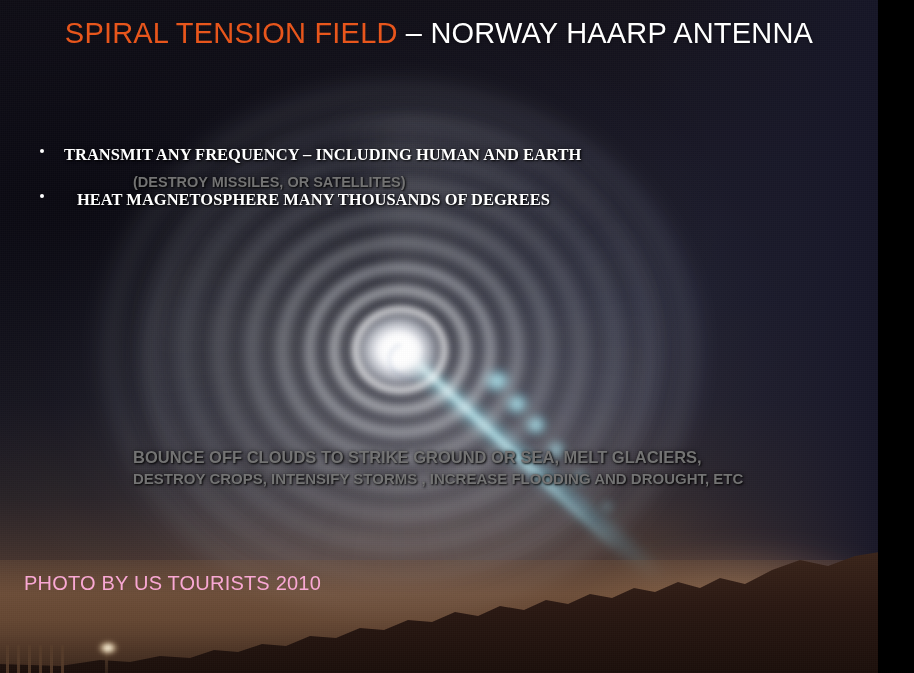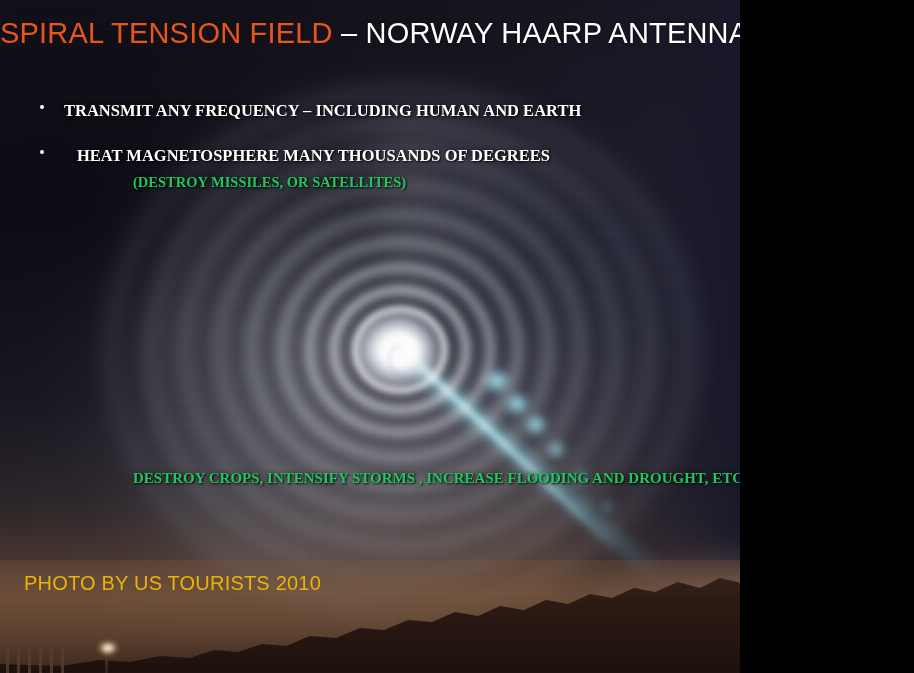--- a/index.html
+++ b/index.html
@@ -2,21 +2,21 @@
 <html><head>
 <meta charset="utf-8">
 <style>
   html, body {
     margin: 0;
     padding: 0;
     background: #000;
   }
   #slide {
     position: relative;
-    width: 740px;
+    width: 878px;
     height: 673px;
     overflow: hidden;
     background: #15131c;
     font-family: "Liberation Sans", sans-serif;
     -webkit-font-smoothing: antialiased;
   }
 
   
   .layer { position: absolute; inset: 0; pointer-events: none; }
 
@@ -238,37 +238,38 @@
   .bullet-row {
     position: absolute;
     display: flex;
     align-items: center;
     z-index: 20;
     font-family: "Liberation Serif", serif;
     font-weight: bold;
     color: #ffffff;
     text-shadow: 1px 1px 2px rgba(0,0,0,0.85), 0 0 4px rgba(0,0,0,0.55);
     white-space: nowrap;
+    margin-top: 44px;
   }
   .dot {
     display: inline-block;
     width: 4px; height: 4px;
     border-radius: 50%;
     background: #ffffff;
     margin-right: 14px;
     position: relative;
     top: -4px;
     flex: 0 0 auto;
   }
   .sub-line {
     position: absolute;
     z-index: 20;
-    font-family: Liberation Serif, serif;
+    font-family: Liberation Sans, sans-serif;
     font-weight: bold;
-    color: #22c55e;
+    color: #737373;
     text-shadow: 1px 1px 2px rgba(0,0,0,0.85), 0 0 4px rgba(0,0,0,0.55);
     white-space: nowrap;
   }
 
   #b1 { left: 40px; top: 101px; font-size: 16.5px; }
   #b1 .txt { padding-left: 6px; }
   #b2 { left: 40px; top: 146px; font-size: 16.5px; gap: 19px; }
   #b2sub { left: 133px; top: 174px; font-size: 14.5px; }
 
   #b3 { left: 40px; top: 425px; font-size: 16.5px; }
@@ -277,21 +278,21 @@
   #b3l3 { left: 133px; top: 470px; font-size: 15px; }
 
   #b4 { left: 40px; top: 510px; font-size: 16.5px; }
 
   #credit {
     position: absolute;
     left: 24px; top: 572px;
     z-index: 20;
     font-family: "Liberation Sans", sans-serif;
     font-size: 20px;
-    color: #eab308;
+    color: #f9a8d4;
     letter-spacing: 0.2px;
     white-space: nowrap;
   }
 </style>
 </head>
 <body>
 
 <div id="slide">
 
   <div class="layer sky-base"></div>
@@ -354,18 +355,19 @@
     <span class="dot"></span>
     <span class="txt">TRANSMIT ANY FREQUENCY – INCLUDING HUMAN AND EARTH</span>
   </div>
 
   <div class="bullet-row" id="b2">
     <span class="dot"></span>
     <span class="txt">HEAT MAGNETOSPHERE MANY THOUSANDS OF DEGREES</span>
   </div>
   <div class="sub-line" id="b2sub">(DESTROY MISSILES, OR SATELLITES)</div>
 
+  <div class="sub-line" id="b3l2">BOUNCE OFF CLOUDS TO STRIKE GROUND OR SEA, MELT GLACIERS,</div>
   <div class="sub-line" id="b3l3">DESTROY CROPS, INTENSIFY STORMS , INCREASE FLOODING AND DROUGHT, ETC</div>
 
 
   <div id="credit">PHOTO BY US TOURISTS 2010</div>
 
 </div>
 
 </body></html>

